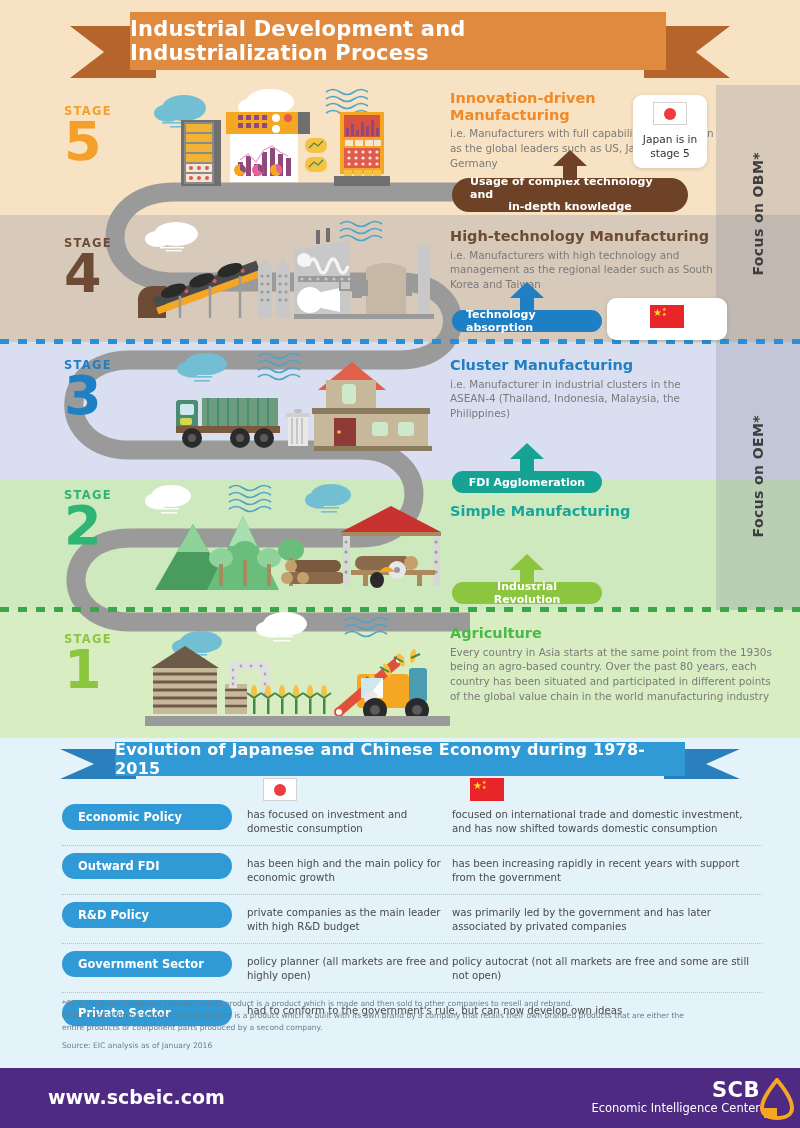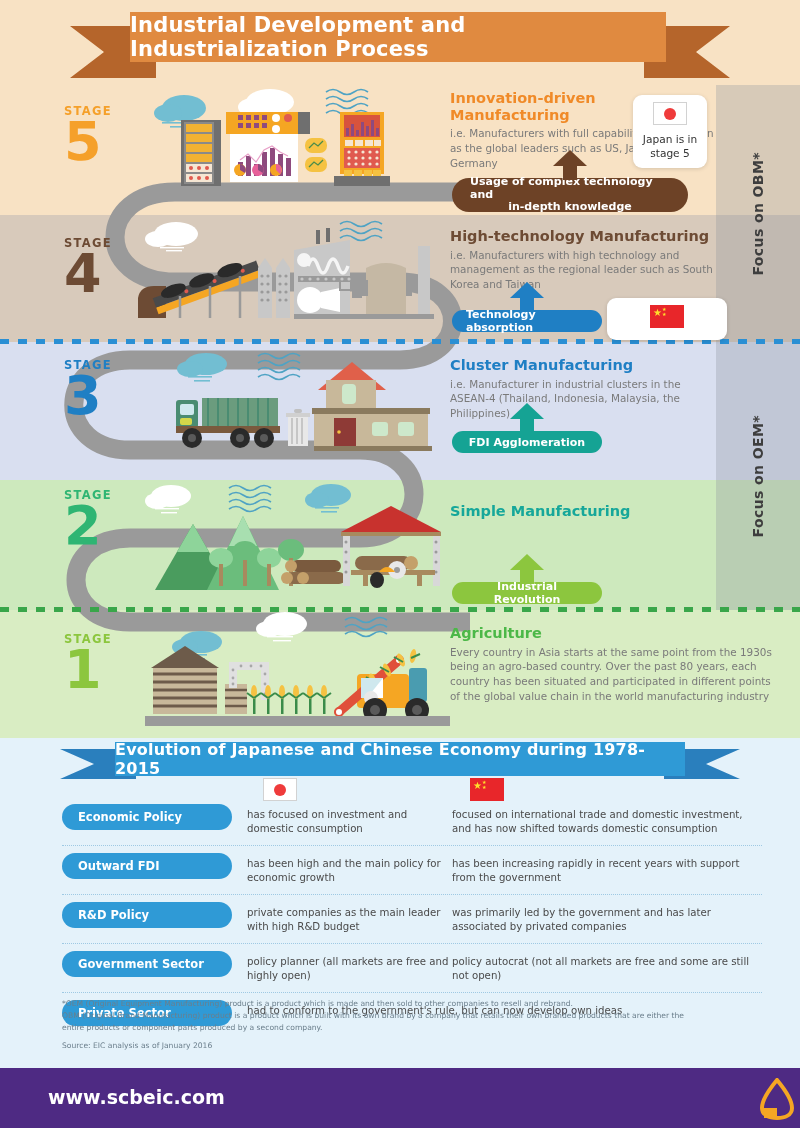--- a/index.html
+++ b/index.html
@@ -25,21 +25,21 @@
   #dot43 { top: 339px;
     background-image: repeating-linear-gradient(to right, #2a8fd4 0 9px, transparent 9px 18px); }
   #dot21 { top: 607px;
     background-image: repeating-linear-gradient(to right, #39a64a 0 9px, transparent 9px 18px); }
 
   
   #header-ribbon { position: absolute; top: 12px; left: 70px; width: 660px; height: 62px; z-index: 60; }
   .ribbon-tail { position: absolute; top: 14px; width: 86px; height: 52px; background: #b5652b; }
   .ribbon-tail.left  { left: 0;  clip-path: polygon(0 0, 100% 0, 100% 100%, 0 100%, 34px 50%); }
   .ribbon-tail.right { right: 0; clip-path: polygon(0 0, 100% 0, calc(100% - 34px) 50%, 100% 100%, 0 100%); }
-  .ribbon-main { position: absolute; left: 60px; right: 64px; top: 0; height: 50px;
+  .ribbon-main { position: absolute; left: 60px; right: 64px; top: 0; height: 58px;
     background: #e08a40; display: flex; align-items: center; justify-content: center; }
   .ribbon-main span { color: #fff; font-size: 21px; font-weight: bold; letter-spacing: .2px; }
 
   
   .stage-label { position: absolute; left: 64px; z-index: 45; }
   .stage-label .word { font-size: 11.5px; font-weight: bold; letter-spacing: 1.3px; }
   .stage-label .num  { font-size: 54px; font-weight: bold; line-height: .82; margin-top: 2px; }
   #sl5 { top: 104px; } #sl5 .word, #sl5 .num { color: #f5a02a; }
   #sl4 { top: 236px; } #sl4 .word, #sl4 .num { color: #6d4b34; }
   #sl3 { top: 358px; } #sl3 .word, #sl3 .num { color: #1f7fc4; }
@@ -66,21 +66,21 @@
   .pill-grp { position: absolute; z-index: 55; }
   .pill { border-radius: 14px; height: 22px; display: flex; align-items: center;
      justify-content: center; color: #fff; font-size: 11px; font-weight: bold; padding: 0 14px; }
   .pill.two { height: 34px; border-radius: 17px; flex-direction: column; line-height: 1.15; padding: 0 18px; }
   .uparrow { position: absolute; left: 50%; transform: translateX(-50%); }
 
   #pg5 { top: 178px; left: 452px; width: 236px; }
   #pg5 .pill { background: #6d4226; }
   #pg4 { top: 310px; left: 452px; width: 150px; }
   #pg4 .pill { background: #1f7fc4; }
-  #pg3 { top: 431px; left: 452px; width: 150px; }
+  #pg3 { top: 471px; left: 452px; width: 150px; }
   #pg3 .pill { background: #15a394; }
   #pg2 { top: 582px; left: 452px; width: 150px; text-align: center; }
   #pg2 .pill { background: #8cc63e; }
 
   
   .callout { position: absolute; background: #fff; border-radius: 9px; z-index: 70;
     box-shadow: 0 1px 4px rgba(0,0,0,.14); padding: 7px 9px 8px; text-align: center; }
   .callout .ctext { font-size: 10.6px; color: #333; line-height: 1.28; margin-top: 4px; }
   #callout-jp { top: 95px; left: 633px; width: 74px; }
   #callout-cn { top: 298px; left: 607px; width: 120px; }
@@ -782,17 +782,21 @@
 
 <div id="notes">
   <div>*OEM (Original Equipment Manufacturing) product is a product which is made and then sold to other companies to resell and rebrand.</div>
   <div>OBM (Original Brand Manufacturing) product is a product which is built with its own brand by a company that retails their own branded products that are either the</div>
   <div>entire products or component parts produced by a second company.</div>
   <div class="src">Source: EIC analysis as of January 2016</div>
 </div>
 
 <div id="footer">
   <div id="footer-url">www.scbeic.com</div>
+  <div id="footer-logo">
+    <div class="scb">SCB</div>
+    <div class="eic">Economic Intelligence Center</div>
+  </div>
   <svg id="footer-mark" width="46" height="42" viewBox="0 0 46 42">
     <path d="M23 2 C33 14 38 24 38 30 C38 37 31 40 23 40 C15 40 8 37 8 30 C8 24 13 14 23 2 Z" fill="none" stroke="#f5a623" stroke-width="4"></path>
     <path d="M10 30 L10 40 L23 40 L23 30 Z" fill="#f5a623"></path>
   </svg>
 </div>
 
 </body></html>

